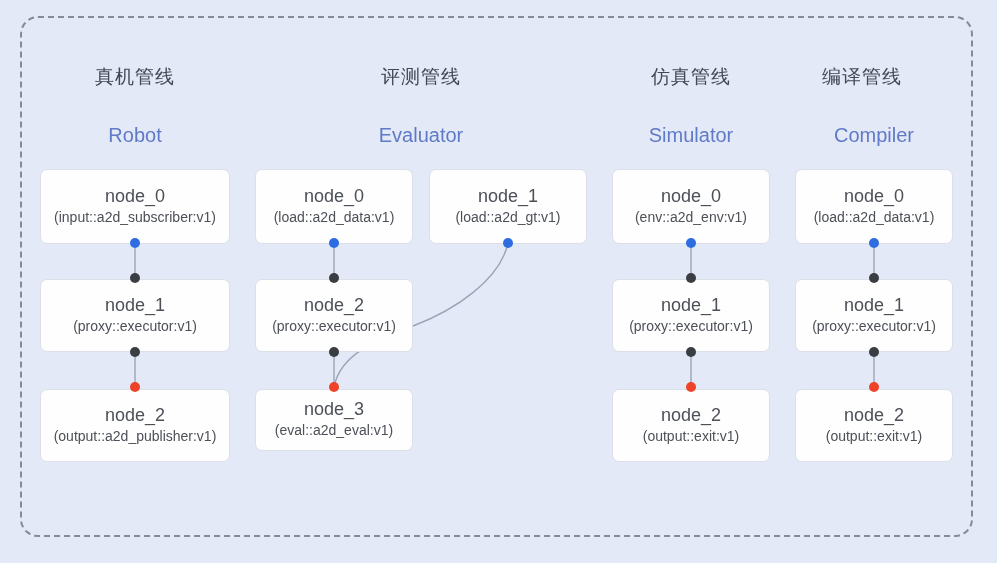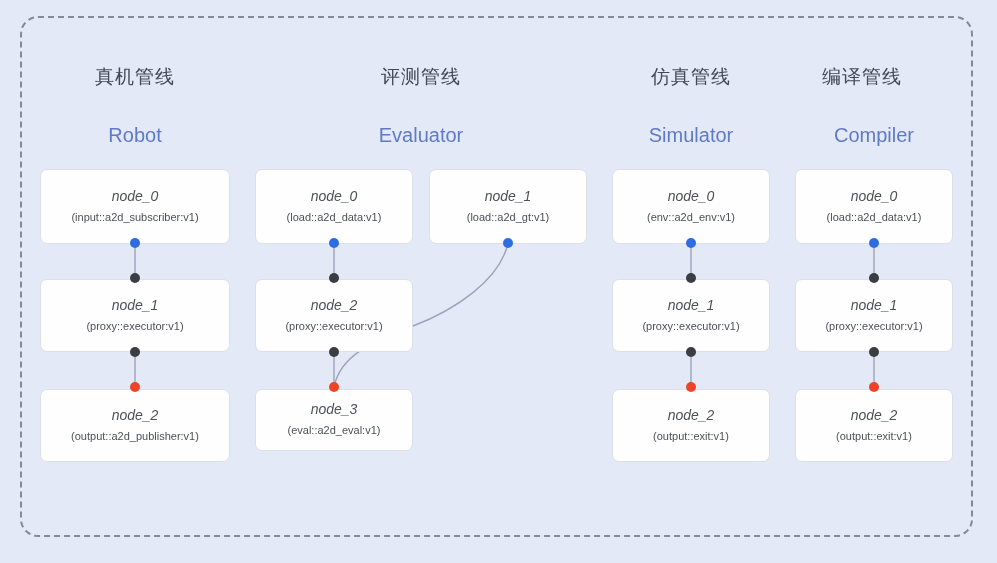--- a/index.html
+++ b/index.html
@@ -49,22 +49,22 @@
     background:var(--card-fill);
     border:1px solid var(--card-border);
     border-radius:7px;
     display:flex;flex-direction:column;
     align-items:center;justify-content:center;
     color:var(--card-text);
     font-size:13.5px;line-height:21px;
     text-align:center;
     cursor:default;
   }
-  .node-card .node-name{font-size:14px;font-style:italic;}
-  .node-card .node-detail{font-size:11px;}
+  .node-card .node-name{font-size:18px;}
+  .node-card .node-detail{font-size:14px;}
   .port{
     position:absolute;z-index:3;
     width:10px;height:10px;border-radius:50%;
   }
   .port.blue{background:var(--port-blue);}
   .port.black{background:var(--port-black);}
   .port.red{background:var(--port-red);}
 </style>
 </head>
 <body>

